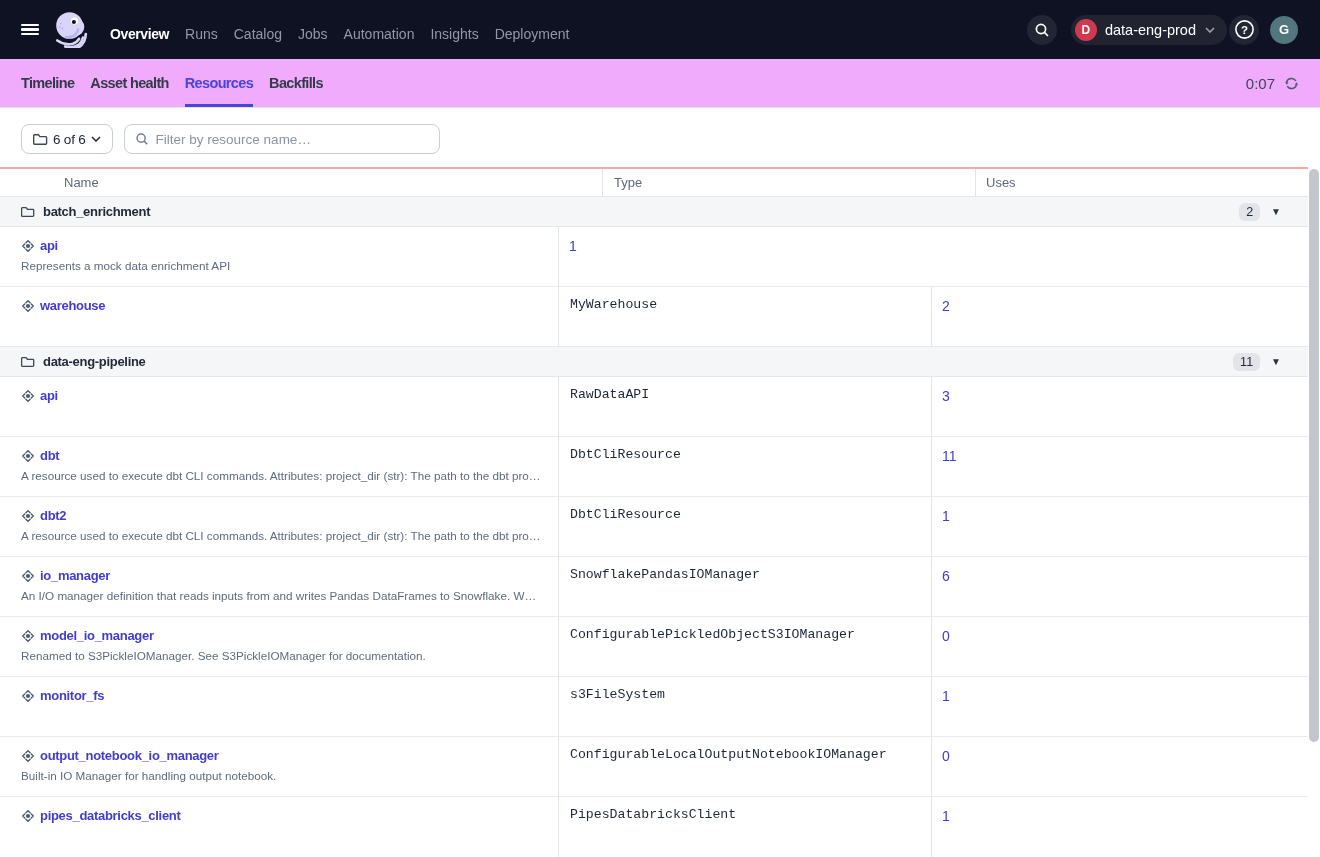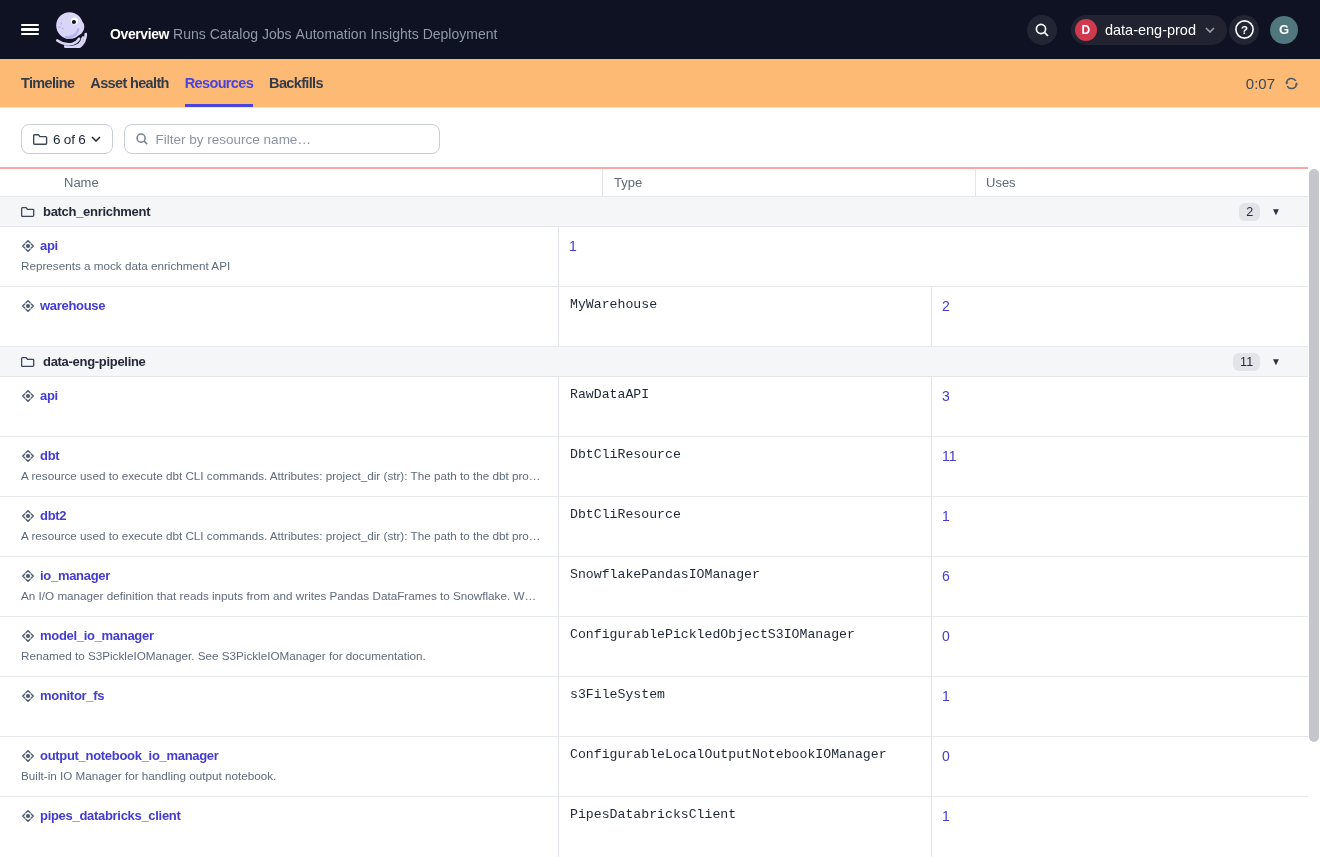--- a/index.html
+++ b/index.html
@@ -7,40 +7,40 @@
   font-family:"Liberation Sans", sans-serif; }
 body { position:relative; }
 
 
 .topbar { position:absolute; top:0; left:0; width:1320px; height:59px;
   background:#0f1222; display:flex; align-items:center; }
 .burger { width:18px; height:12px; margin-left:21px; display:flex;
   flex-direction:column; justify-content:space-between; }
 .burger div { height:2.4px; background:#fff; border-radius:1px; }
 .logo { margin-left:14px; width:36px; height:36px; }
-.nav { display:flex; gap:4px; margin-left:21px; font-size:14px;margin-top:8px; }
+.nav { display:flex; gap:16px; margin-left:21px; font-size:14px;margin-top:8px; }
 .nav a { text-decoration:none; color:#9099a9; font-weight:400; letter-spacing:0; }
 .nav a.on { color:#fff; font-weight:700; letter-spacing:-0.4px; }
 .tb-right { margin-left:auto; display:flex; align-items:center; margin-right:22px; }
 .circlebtn { width:30px; height:30px; border-radius:50%; background:#222634;
   display:flex; align-items:center; justify-content:center; }
 .pill { height:30px; background:#212430; border-radius:15px; display:flex;
   align-items:center; padding:0 12px 0 4px; margin-left:14px; }
 .pill .dd { width:22px; height:22px; border-radius:50%; background:#cf3a50;
   color:#fff; font-size:12px; font-weight:700; display:flex; align-items:center;
   justify-content:center; }
 .pill .nm { color:#fff; font-size:14.5px; font-weight:400; margin:0 9px 0 8px; }
 .help { margin-left:2px; }
 .avatar { width:28px; height:28px; border-radius:50%; background:#51767e;
   color:#fff; font-size:13px; font-weight:700; display:flex; align-items:center;
   justify-content:center; margin-left:11px; }
 
 
 .tabsrow { position:absolute; top:59px; left:0; width:1320px; height:49px;
-  background:#fdba74; border-bottom:1px solid #e4e6e9; display:flex;
+  background:#f0abfc; border-bottom:1px solid #e4e6e9; display:flex;
   align-items:stretch; padding-left:21px; }
 .tab { display:flex; align-items:center; margin-right:16px; font-size:14.5px;
   font-weight:700; letter-spacing:-0.65px; color:#333b49; text-decoration:none;
   border-bottom:3px solid transparent; padding-top:3px; }
 .tab.on { color:#4a44dd; border-bottom-color:#4a44dd; }
 .timer { margin-left:auto; display:flex; align-items:center; margin-right:21px;
   font-size:15px; color:#3c4656; }
 .timer svg { margin-left:9px; }
 
 

